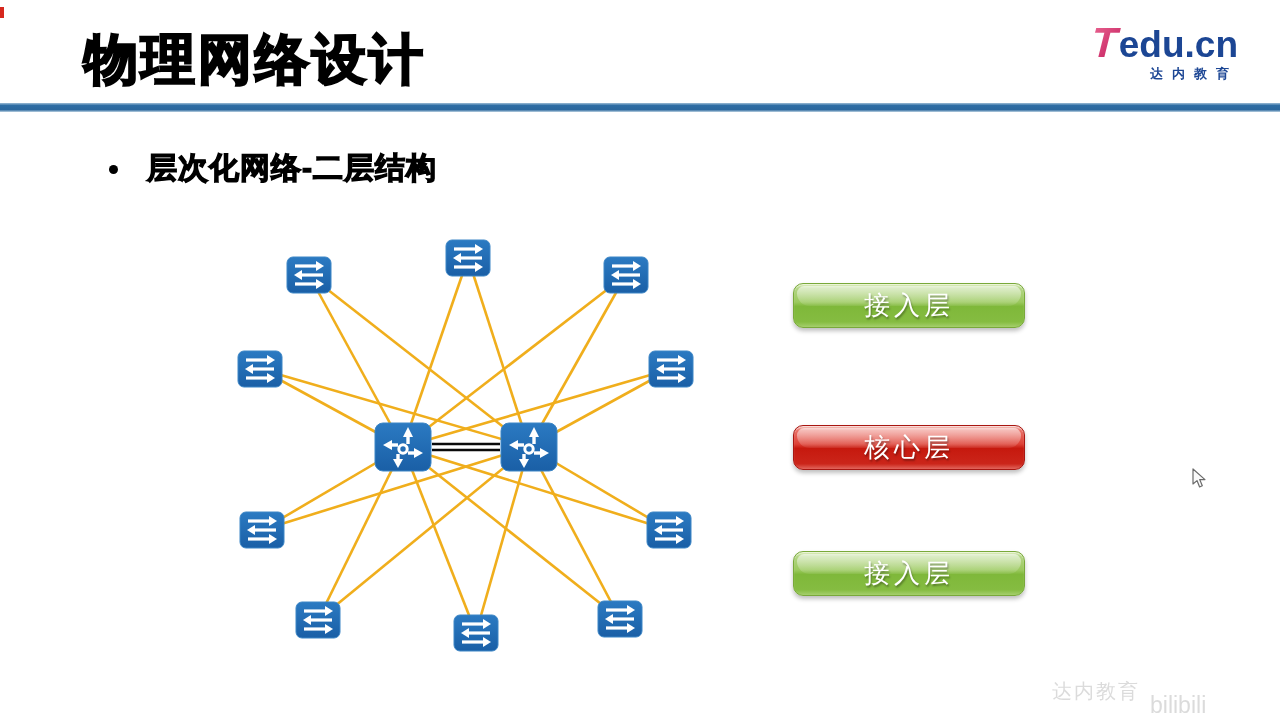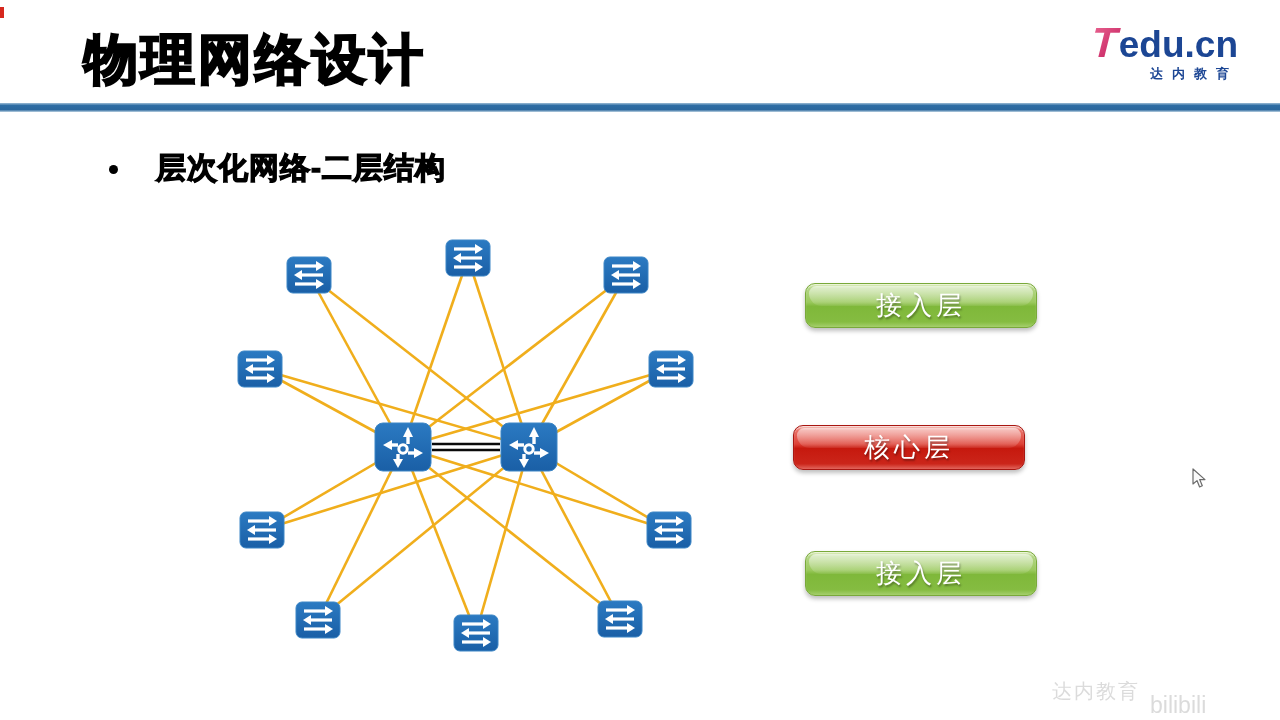--- a/index.html
+++ b/index.html
@@ -20,37 +20,37 @@
   
   .logo { position:absolute; right:42px; top:22px; text-align:right; line-height:1; }
   .logo-word { font-size:37px; font-weight:bold; color:#1c4694; white-space:nowrap; }
   .logo-t { display:inline-block; color:#d6356f; font-size:42px; font-weight:bold;
             transform:skewX(-14deg); margin-right:1px;
             background:linear-gradient(120deg,#e8628f,#c41e5e); -webkit-background-clip:text; background-clip:text; -webkit-text-fill-color:transparent; }
   .logo-sub { margin-top:3px; font-size:13px; font-weight:bold; color:#1c4694; letter-spacing:9px; padding-right:0px; white-space:nowrap; }
 
   
   .bullet-dot { position:absolute; left:109px; top:165px; width:9px; height:9px; border-radius:50%; background:#000; }
-  .bullet-text { position:absolute; left:156px; top:148px; font-size:30px; font-weight:900;
+  .bullet-text { position:absolute; left:147px; top:148px; font-size:30px; font-weight:900;
                  color:#000; -webkit-text-stroke:1.3px #000; letter-spacing:1px; white-space:nowrap; }
 
   
   #topology { position:absolute; left:0; top:0; width:1280px; height:720px; }
 
   
   .pill { position:absolute; left:793px; width:232px; height:45px; border-radius:10px;
           display:flex; align-items:center; justify-content:center;
           box-shadow:0 3px 4px rgba(0,0,0,.25), inset 0 1px 1px rgba(255,255,255,.5); }
   .pill::after { content:""; position:absolute; left:3px; right:3px; top:2px; height:46%;
                  border-radius:8px 8px 14px 14px; z-index:1;
                  background:linear-gradient(180deg,rgba(255,255,255,.6),rgba(255,255,255,.06)); }
   .pill span { position:relative; z-index:2; color:#fff; font-size:26px; letter-spacing:4px;
                text-shadow:1px 2px 2px rgba(0,0,0,.35); }
   .pill.green { top:283px; border:1px solid #79a93a;
-    background:linear-gradient(180deg,#e0eec0 0%,#b3d684 10%,#9bc95e 42%,#7fb83a 52%,#85bc41 88%,#a5cf6d 100%);margin-left:12px; }
+    background:linear-gradient(180deg,#e0eec0 0%,#b3d684 10%,#9bc95e 42%,#7fb83a 52%,#85bc41 88%,#a5cf6d 100%); }
   .pill.red { top:425px; border:1px solid #a81712;
     background:linear-gradient(180deg,#f6c9c4 0%,#ea7066 10%,#dd4136 42%,#c6190e 52%,#cb251a 88%,#e2655c 100%); }
   .pill.green2 { top:551px; }
 
   
   .watermark { position:absolute; left:1052px; top:664px; display:flex; align-items:center; gap:10px;
                color:rgba(135,135,135,0.30); white-space:nowrap; }
   .watermark .wm-text { font-size:20px; letter-spacing:2px; }
   .watermark .wm-bili { font-size:23px; font-weight:400;margin-top:28px; }
 

